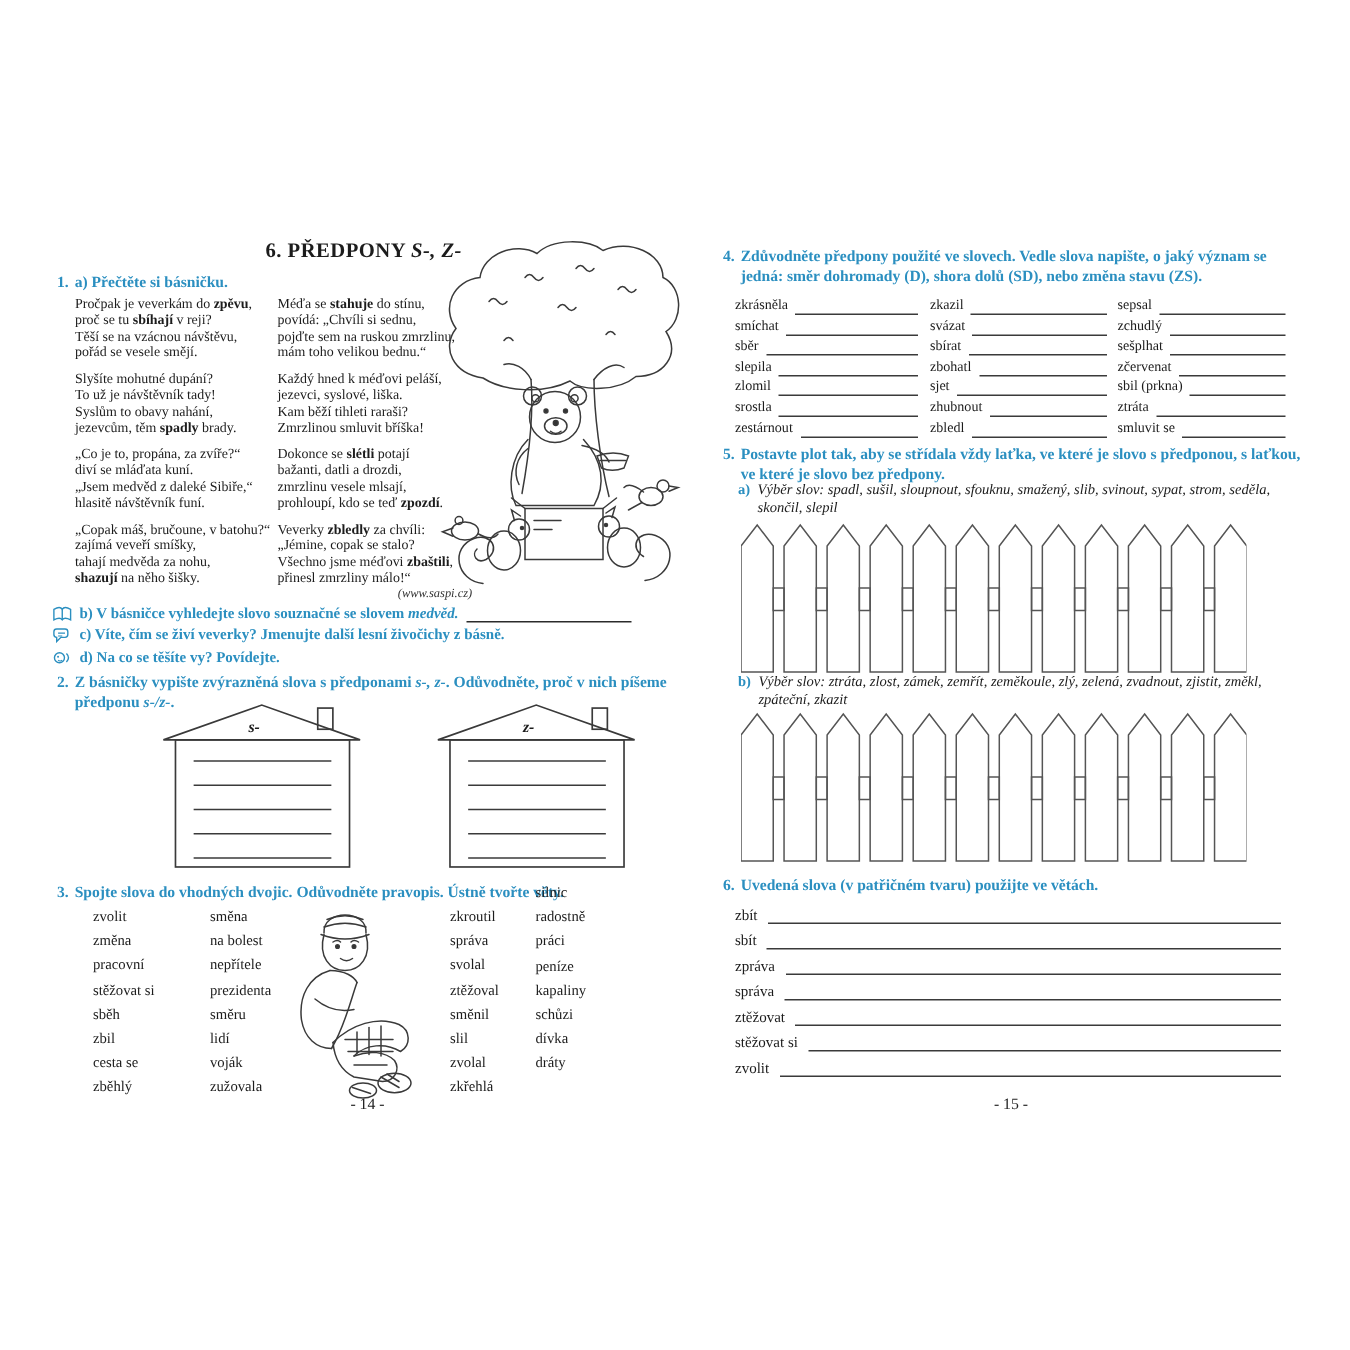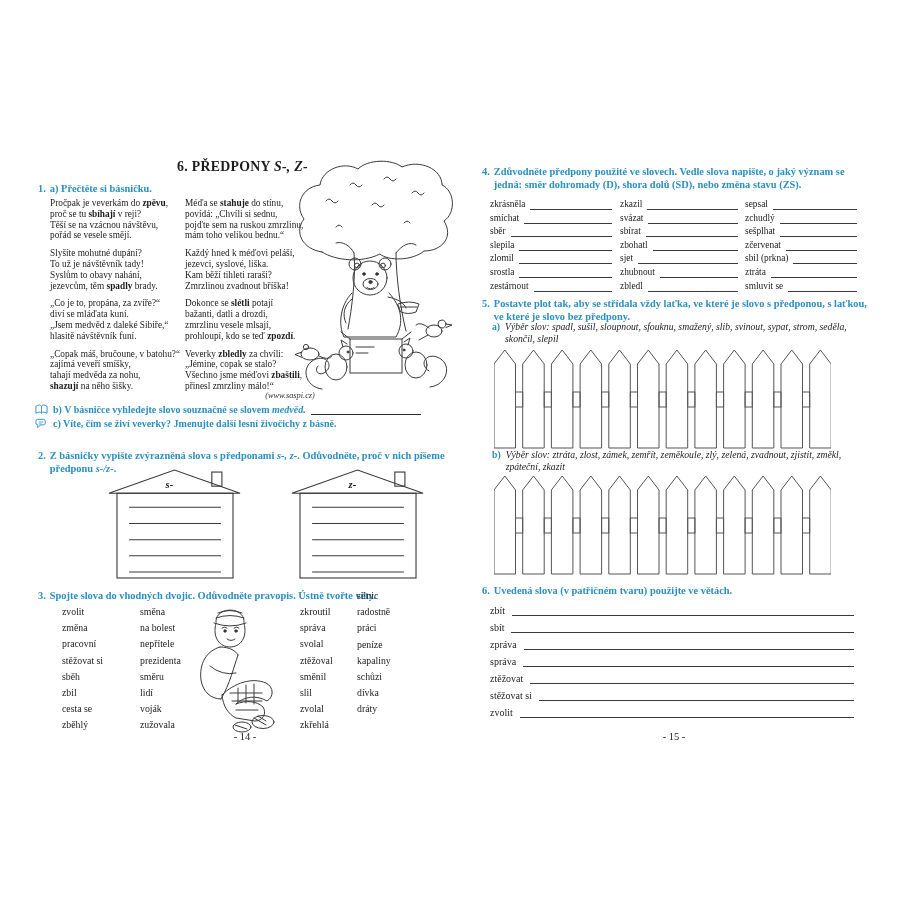--- a/index.html
+++ b/index.html
@@ -77,21 +77,21 @@
         <div class="stanza">
           <div class="pline">Méďa se <b>stahuje</b> do stínu,</div>
           <div class="pline">povídá: „Chvíli si sednu,</div>
           <div class="pline">pojďte sem na ruskou zmrzlinu,</div>
           <div class="pline">mám toho velikou bednu.“</div>
         </div>
         <div class="stanza">
           <div class="pline">Každý hned k méďovi peláší,</div>
           <div class="pline">jezevci, syslové, liška.</div>
           <div class="pline">Kam běží tihleti raraši?</div>
-          <div class="pline">Zmrzlinou zvadnout bříška!</div>
+          <div class="pline">Zmrzlinou smluvit bříška!</div>
         </div>
         <div class="stanza">
           <div class="pline">Dokonce se <b>slétli</b> potají</div>
           <div class="pline">bažanti, datli a drozdi,</div>
           <div class="pline">zmrzlinu vesele mlsají,</div>
           <div class="pline">prohloupí, kdo se teď <b>zpozdí</b>.</div>
         </div>
         <div class="stanza">
           <div class="pline">Veverky <b>zbledly</b> za chvíli:</div>
           <div class="pline">„Jémine, copak se stalo?</div>
@@ -167,20 +167,29 @@
         <span>b) V básničce vyhledejte slovo souznačné se slovem <i>medvěd.</i></span>
         <span class="blank" style="width:110px;"></span>
       </div>
       <div class="task-row">
         <svg class="ticon" viewBox="0 0 14 11">
           <path d="M3,1 h6 a2,2 0 0 1 2,2 v2 a2,2 0 0 1 -2,2 h-3 l-3,3 v-3 a2,2 0 0 1 -2,-2 v-2 a2,2 0 0 1 2,-2 Z" fill="none" stroke="#2b8fc0" stroke-width="1"></path>
           <path d="M4,4 h5 M4,6 h3" stroke="#2b8fc0" stroke-width=".8"></path>
         </svg>
         <span>c) Víte, čím se živí veverky? Jmenujte další lesní živočichy z básně.</span>
       </div>
+      <div class="task-row">
+        <svg class="ticon" viewBox="0 0 14 11">
+          <circle cx="5" cy="5.5" r="3.6" fill="none" stroke="#2b8fc0" stroke-width="1"></circle>
+          <circle cx="4" cy="4.8" r=".7" fill="#2b8fc0"></circle>
+          <path d="M4,7.2 q1.5,1.2 3,0" fill="none" stroke="#2b8fc0" stroke-width=".8"></path>
+          <path d="M10,2.5 q3,3 0,6" fill="none" stroke="#2b8fc0" stroke-width="1"></path>
+        </svg>
+        <span>d) Na co se těšíte vy? Povídejte.</span>
+      </div>
     </div>
 
     <div class="abs head" style="left:38px;top:450px;width:410px;">
       <span class="hnum">2.</span>
       <span class="htxt">Z básničky vypište zvýrazněná slova s předponami <i>s-, z-</i>. Odůvodněte, proč v nich píšeme předponu <i>s-/z-</i>.</span>
     </div>
 
     <div class="abs" id="house1" style="left:100px;top:467px;">
         <svg width="150" height="113" viewBox="0 0 135 112">
       <g fill="none" stroke="#3a3a3a" stroke-width="1.1">

